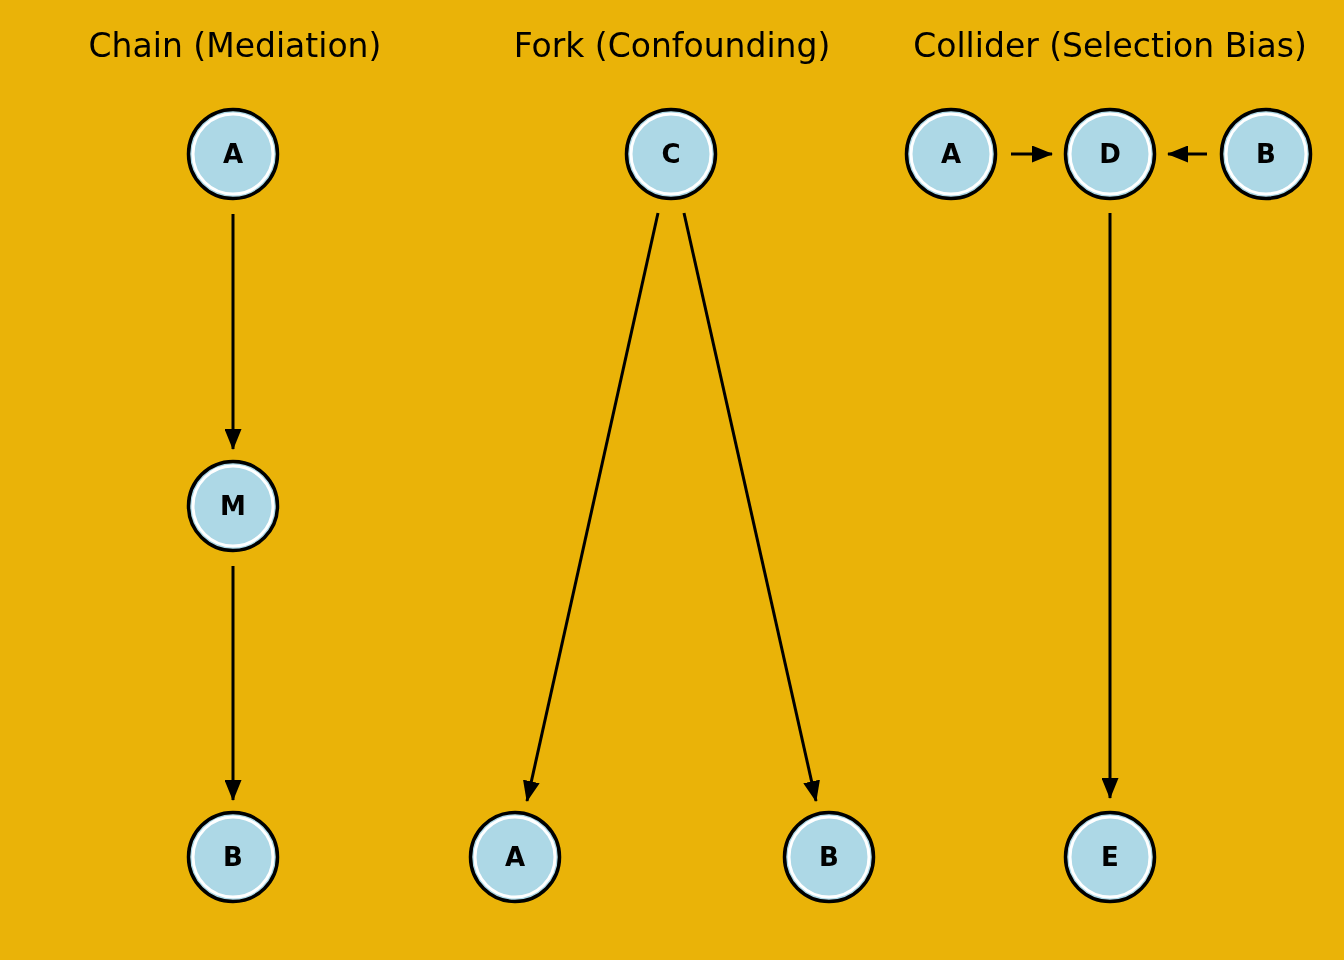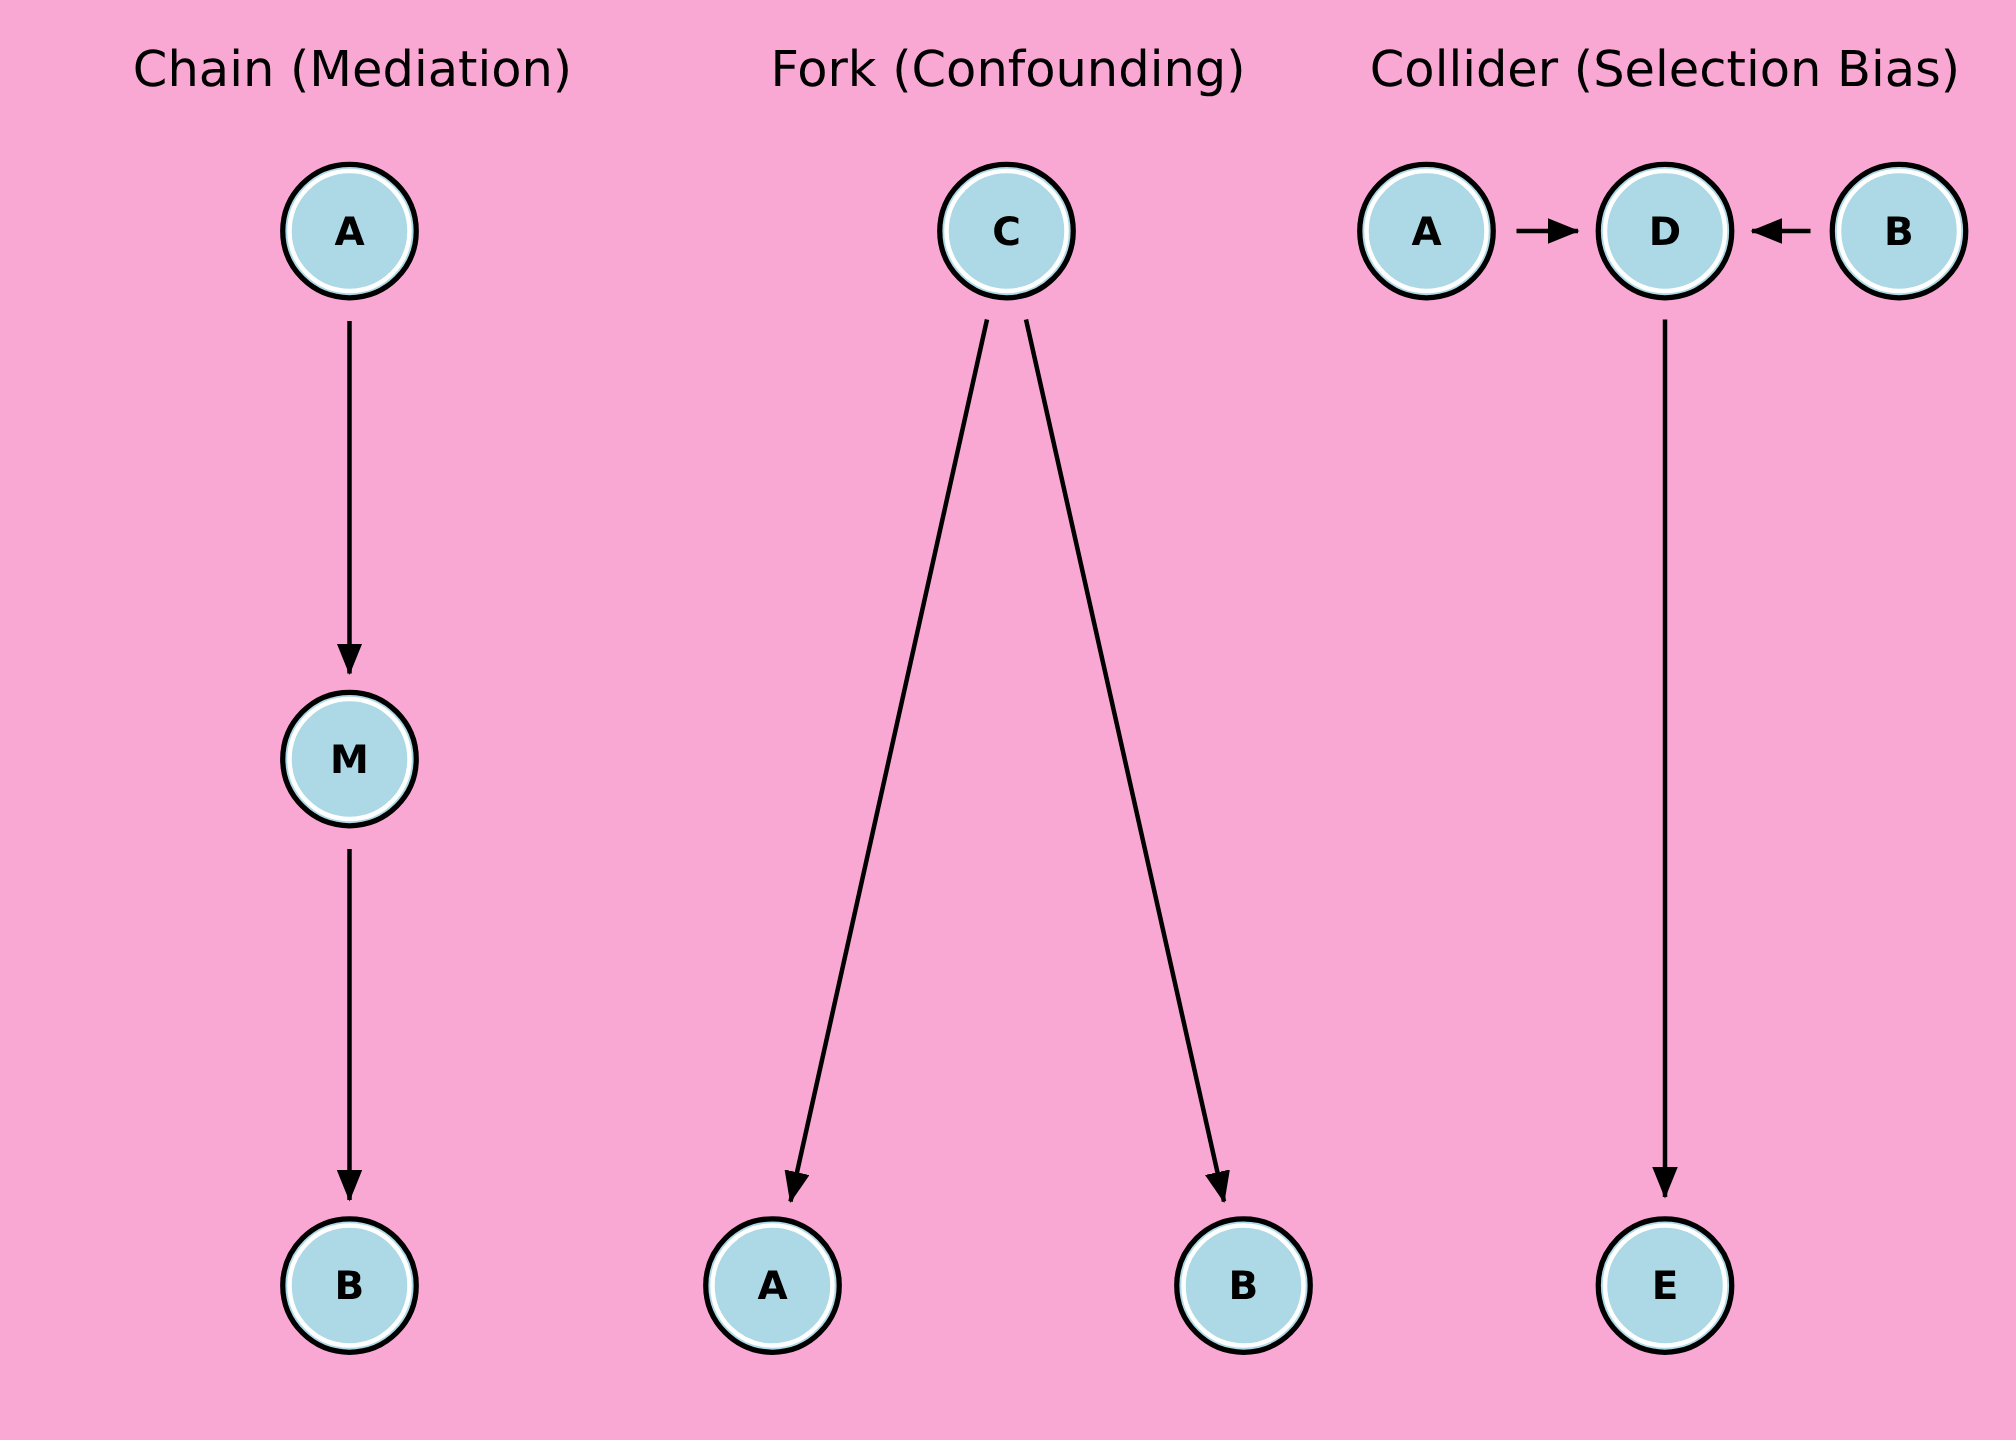--- a/index.html
+++ b/index.html
@@ -4,21 +4,21 @@
 <style>
   html, body {
     margin: 0;
     padding: 0;
     background: #ffffff;
   }
   #canvas {
     position: relative;
     width: 1344px;
     height: 960px;
-    background: #f9a8d4;
+    background: #eab308;
     overflow: hidden;
     font-family: "DejaVu Sans", "Liberation Sans", sans-serif;
   }
   svg { display: block; }
   .title {
     font-family: "DejaVu Sans", "Liberation Sans", sans-serif;
     font-size: 33px;
     font-weight: 400;
     text-anchor: middle;
   }

